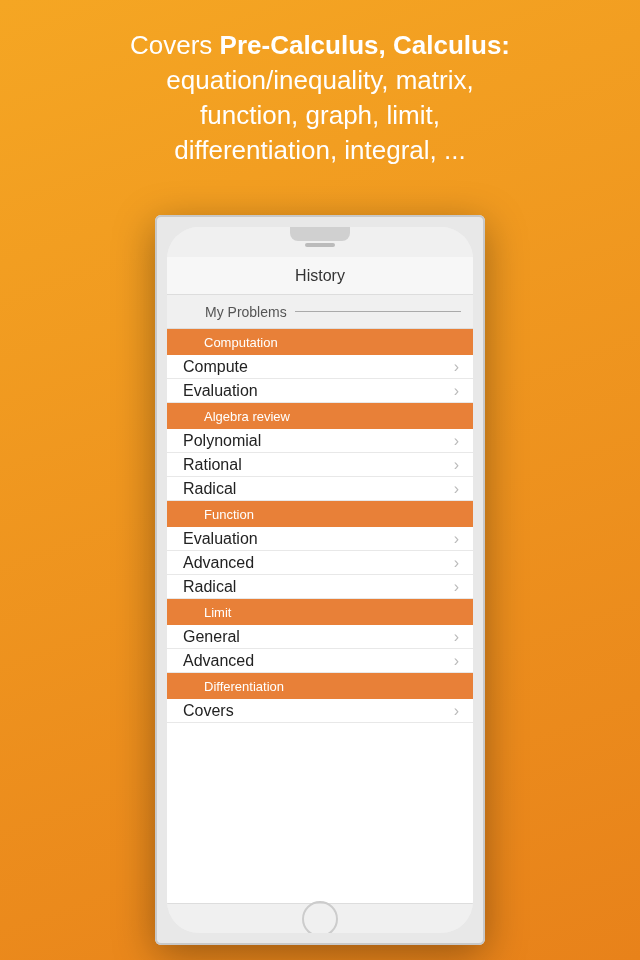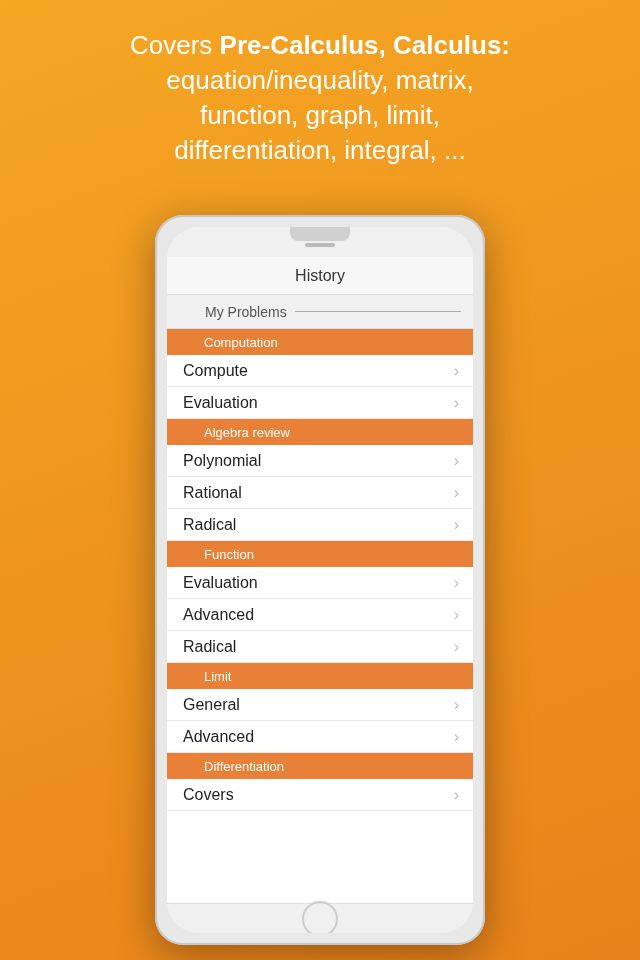--- a/index.html
+++ b/index.html
@@ -29,21 +29,21 @@
 
     
     .phone-frame {
       position: absolute;
       left: 50%;
       transform: translateX(-50%);
       top: 215px;
       width: 330px;
       height: 730px;
       background: #e8e8e8;
-      border-radius: 28px;
+      border-radius: 6px;
       box-shadow: 0 10px 40px rgba(0,0,0,0.35), inset 0 0 0 2px #c8c8c8;
       overflow: hidden;
     }
 
     
     .phone-inner {
       position: absolute;
       top: 12px;
       left: 12px;
       right: 12px;
@@ -140,21 +140,21 @@
       font-weight: 500;
       margin-left: 27px;
     }
 
     
     .menu-item {
       display: flex;
       align-items: center;
       justify-content: space-between;
       padding: 0 14px 0 16px;
-      height: 32px;
+      height: 24px;
       border-bottom: 1px solid #e8e8e8;
       background: white;
       cursor: pointer;
     }
     .menu-item-label {
       font-size: 16px;
       color: #222;
     }
     .chevron {
       color: #bbb;

